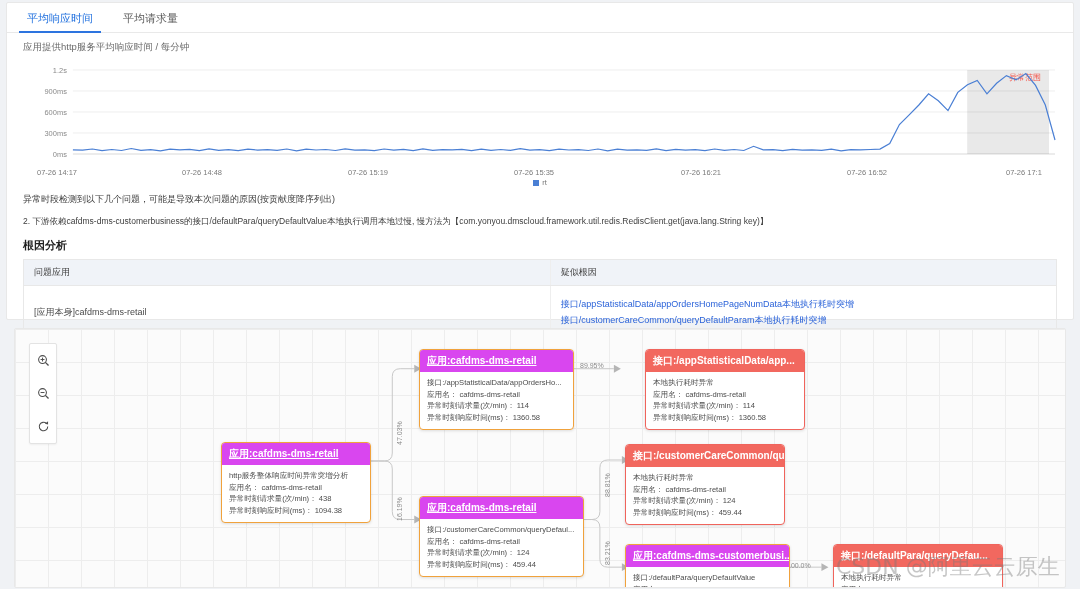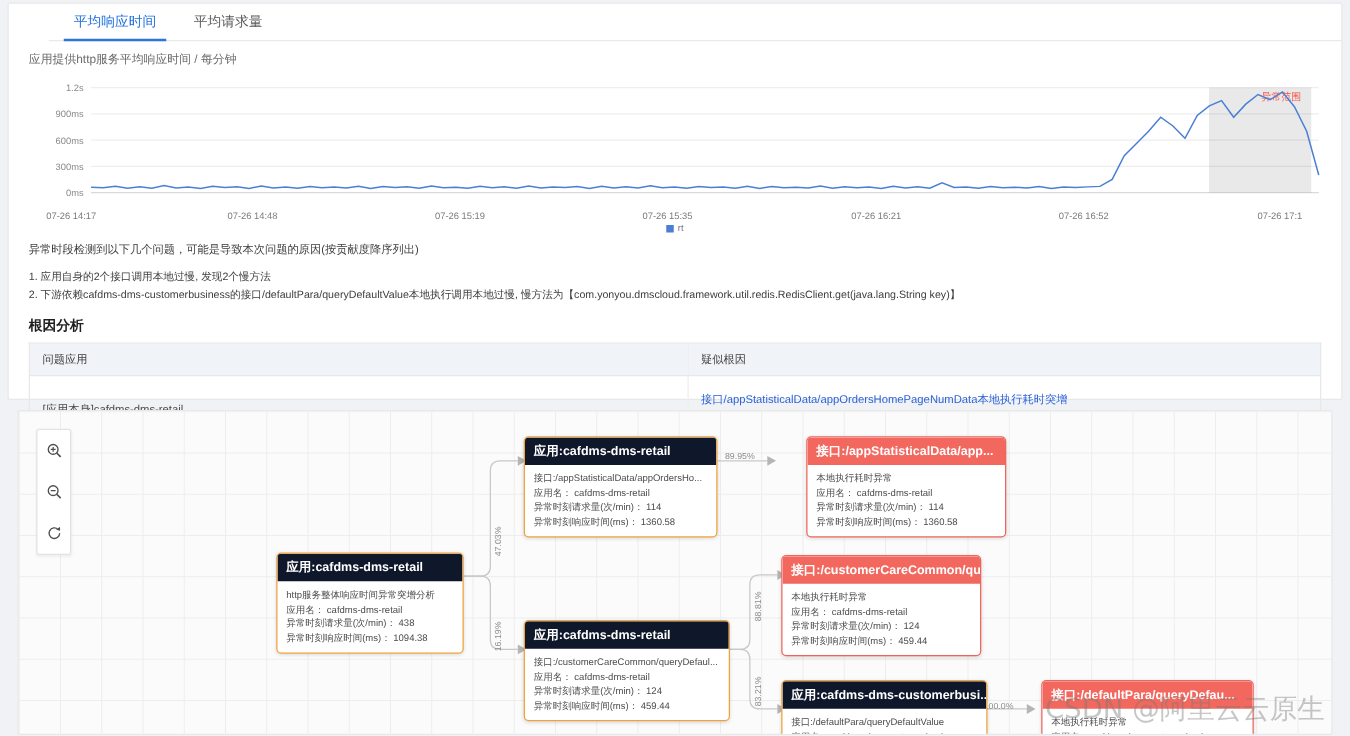--- a/index.html
+++ b/index.html
@@ -18,21 +18,20 @@
     background: #ffffff;
     border: 1px solid #e8e8e8;
     border-radius: 2px;
   }
   .card-top { top: 2px; height: 318px; left: 6px; right: 6px; }
 
   .tabs {
     display: flex; align-items: center;
     height: 30px; padding: 0 12px;
     border-bottom: 1px solid #e9e9e9;
-    margin-left: 32px;
   }
   .tab {
     font-size: 11px; color: #595959;
     padding: 0 8px; height: 30px; line-height: 30px;
     margin-right: 14px; cursor: pointer; position: relative;
     white-space: nowrap;
   }
   .tab.active { color: #1f6fde; font-weight: normal; }
   .tab.active::after {
     content: ""; position: absolute; left: 0; right: 0; bottom: 0;
@@ -123,21 +122,21 @@
   .node-hd {
     font-size: 10px; font-weight: bold; color: #ffffff;
     padding: 4px 7px; white-space: nowrap; overflow: hidden;
   }
   .node-bd { padding: 5px 7px 6px 7px; }
   .node-bd .ln {
     font-size: 7.6px; color: #4c4c4c; line-height: 1.52;
     white-space: nowrap; overflow: hidden;
   }
   .node.orange { border: 1px solid #f0a23c; }
-  .node.orange .node-hd { background: #0f172a; }
+  .node.orange .node-hd { background: #d946ef; text-decoration: underline; }
   .node.red { border: 1px solid #f0645c; }
   .node.red .node-hd { background: #f2685f; }
 
   .edge-pct {
     position: absolute; font-size: 7px; color: #8c8c8c;
     white-space: nowrap;
   }
   .edge-pct.vert { transform: rotate(-90deg); transform-origin: left top; }
 
   .watermark {
@@ -192,21 +191,20 @@
       <span class="x-label" style="position:absolute;left:826px;top:0;font-size:7.5px;color:#7a7a7a;">07-26 16:52</span>
       <span class="x-label" style="position:absolute;left:985px;top:0;font-size:7.5px;color:#7a7a7a;">07-26 17:1</span>
     </div>
 
     <div class="legend-row">
       <span class="legend-dot"></span><span>rt</span>
     </div>
 
     <div class="narrative">
       <div class="lead">异常时段检测到以下几个问题，可能是导致本次问题的原因(按贡献度降序列出)</div>
-      <div class="item">1. 应用自身的2个接口调用本地过慢, 发现2个慢方法</div>
       <div class="item">2. 下游依赖cafdms-dms-customerbusiness的接口/defaultPara/queryDefaultValue本地执行调用本地过慢, 慢方法为【com.yonyou.dmscloud.framework.util.redis.RedisClient.get(java.lang.String key)】</div>
     </div>
 
     <div class="sec-title">根因分析</div>
 
     <div class="tbl-box">
       <table class="rca">
         <colgroup>
             <col style="width:51%">
             <col style="width:49%">

